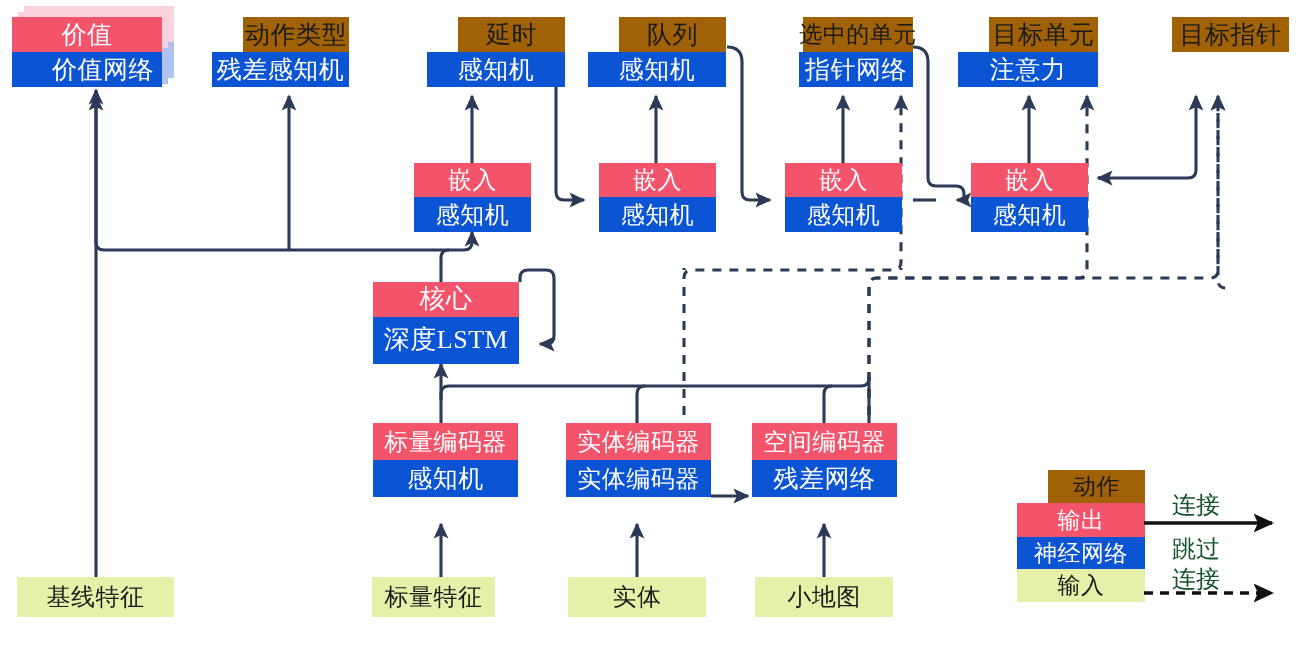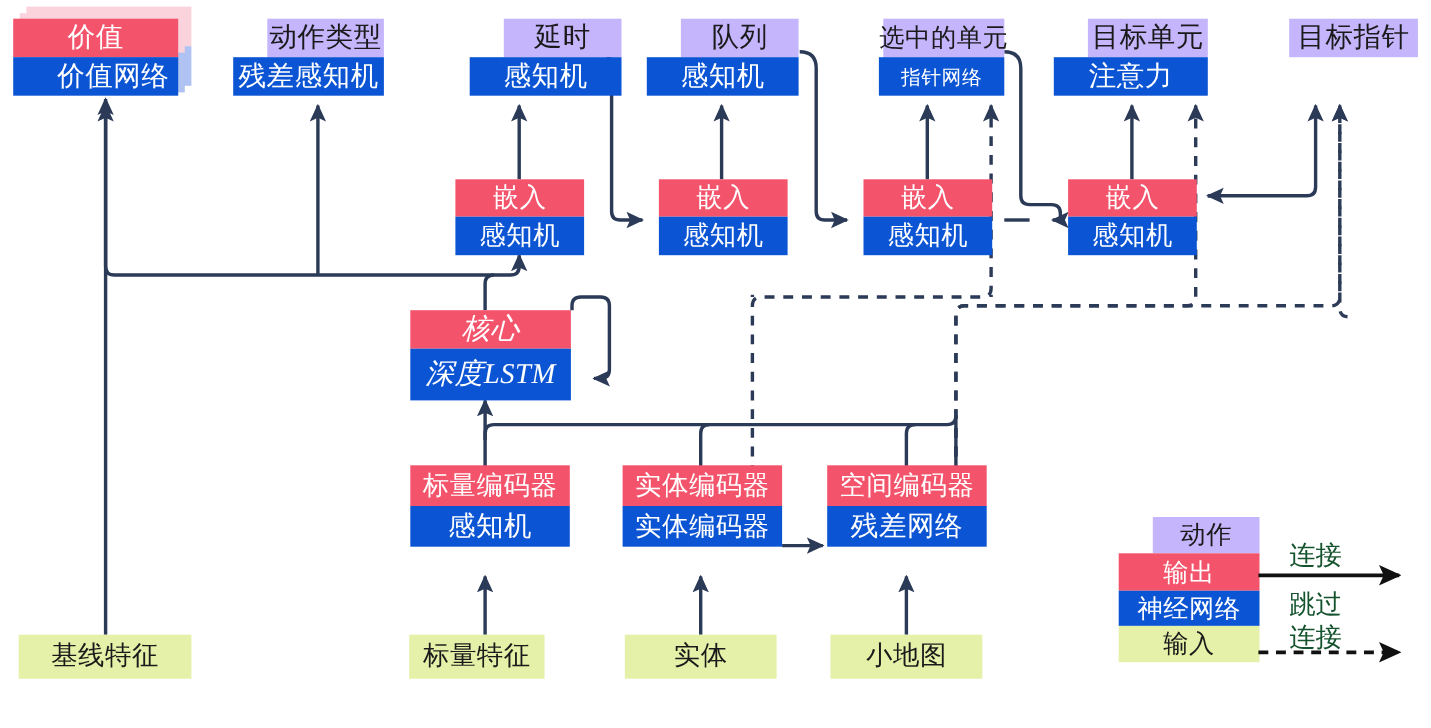--- a/index.html
+++ b/index.html
@@ -9,21 +9,21 @@
     -webkit-font-smoothing:antialiased;
   }
   #stage{position:absolute;left:0;top:0;width:1301px;height:662px;}
   svg#wires{position:absolute;left:0;top:0;width:1301px;height:662px;z-index:1;}
 
   .node{position:absolute;z-index:3;display:flex;flex-direction:column;}
   .cell{
     display:flex;align-items:center;justify-content:center;
     line-height:1;white-space:nowrap;letter-spacing:.5px;
   }
-  .c-action{background:#c4b5fd;color:#1a1a1a;margin-left:31px;}
+  .c-action{background:#a16207;color:#1a1a1a;margin-left:31px;}
   .c-output{background:#F4546B;color:#ffffff;}
   .c-net{background:#0B55D4;color:#ffffff;}
   .c-input{background:#E5F0A8;color:#1a1a1a;}
 
   .ghost{position:absolute;z-index:2;}
   .ghost .g-top{background:#FBD3DC;}
   .ghost .g-bot{background:#AFC2F2;}
   .ghost div{width:100%;}
 
   
@@ -131,21 +131,21 @@
     <div class="cell c-net" style="height:35px;font-size:25px;">感知机</div>
   </div>
 
   <div class="node" style="left:588px;top:17px;width:138px;height:70px;">
     <div class="cell c-action" style="height:35px;font-size:25px;">队列</div>
     <div class="cell c-net" style="height:35px;font-size:25px;">感知机</div>
   </div>
 
   <div class="node" style="left:772px;top:17px;width:141px;height:70px;">
     <div class="cell c-action" style="height:35px;font-size:23px;">选中的单元</div>
-    <div class="cell c-net" style="height:35px;font-size:18px;margin-left:27px;">指针网络</div>
+    <div class="cell c-net" style="height:35px;font-size:25px;margin-left:27px;">指针网络</div>
   </div>
 
   <div class="node" style="left:958px;top:17px;width:140px;height:70px;">
     <div class="cell c-action" style="height:35px;font-size:25px;">目标单元</div>
     <div class="cell c-net" style="height:35px;font-size:25px;">注意力</div>
   </div>
 
   <div class="node" style="left:1141px;top:17px;width:148px;height:70px;">
     <div class="cell c-action" style="height:35px;font-size:25px;">目标指针</div>
   </div>
@@ -160,21 +160,21 @@
   </div>
   <div class="node" style="left:785px;top:163px;width:117px;height:69px;">
     <div class="cell c-output" style="height:34px;font-size:24px;">嵌入</div>
     <div class="cell c-net" style="height:35px;font-size:24px;">感知机</div>
   </div>
   <div class="node" style="left:971px;top:163px;width:117px;height:69px;">
     <div class="cell c-output" style="height:34px;font-size:24px;">嵌入</div>
     <div class="cell c-net" style="height:35px;font-size:24px;">感知机</div>
   </div>
 
-  <div class="node" style="left:373px;top:282px;width:146px;height:82px;font-style:italic;">
+  <div class="node" style="left:373px;top:282px;width:146px;height:82px;">
     <div class="cell c-output" style="height:41px;font-size:26px;">核心</div>
     <div class="cell c-net" style="height:56px;font-size:26px;text-align:right;">深度LSTM</div>
   </div>
 
   <div class="node" style="left:373px;top:423px;width:145px;height:74px;">
     <div class="cell c-output" style="height:37px;font-size:24px;">标量编码器</div>
     <div class="cell c-net" style="height:37px;font-size:25px;">感知机</div>
   </div>
   <div class="node" style="left:566px;top:423px;width:145px;height:74px;">
     <div class="cell c-output" style="height:37px;font-size:24px;">实体编码器</div>

